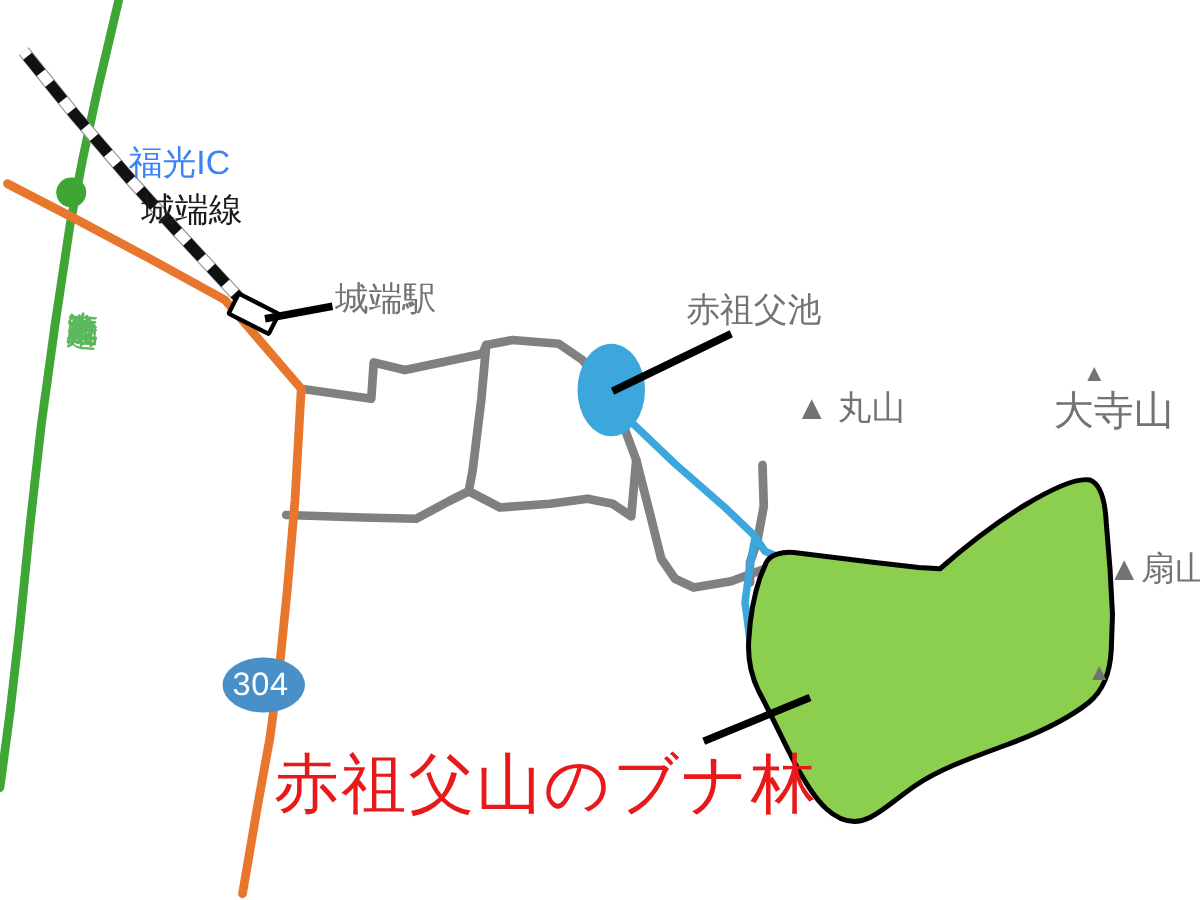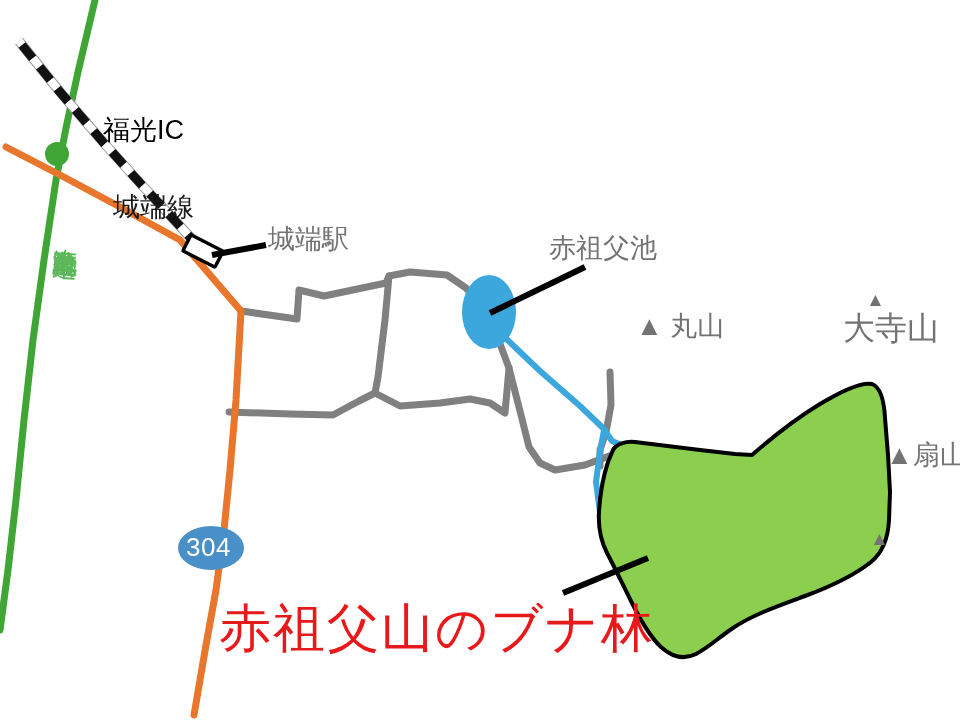--- a/index.html
+++ b/index.html
@@ -31,28 +31,27 @@
     position: absolute;
     white-space: pre;
     font-family: "Liberation Sans", "DejaVu Sans", sans-serif;
     line-height: 1;
     color: #737373;
   }
   .lbl-fukumitsu-ic {
     left: 103px;
     top: 117px;
     font-size: 27px;
-    color: #000000;
+    color: #3b82f6;
   }
   .lbl-johana-line {
     left: 113px;
     top: 155px;
     font-size: 27px;
     color: #1a1a1a;
-    margin-top: 39px;
   }
   .lbl-expressway {
     left: 55px;
     top: 228px;
     font-size: 25px;
     color: #5BB85B;
     writing-mode: vertical-rl;
     text-orientation: upright;
     letter-spacing: 1px;
     transform: rotate(4deg);

